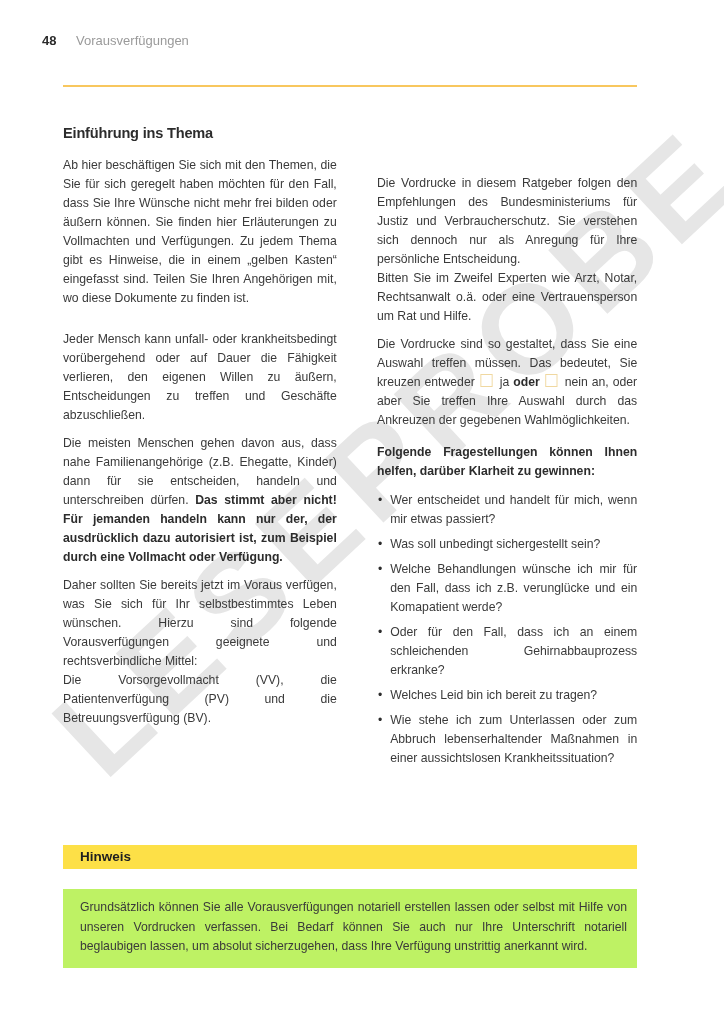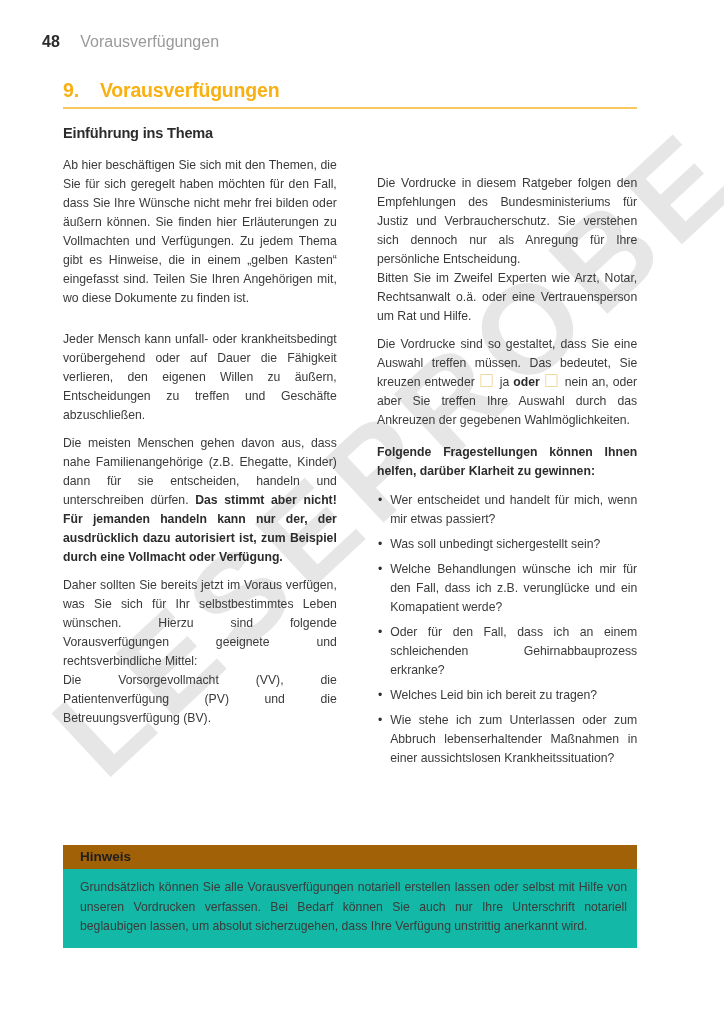--- a/index.html
+++ b/index.html
@@ -22,21 +22,21 @@
     color:#e6e6e6;
     transform:rotate(-43deg);
     white-space:nowrap;
     z-index:0;
     user-select:none;
   }
   .content{position:relative;z-index:1;}
   
   .pageheader{
     position:absolute;left:42px;top:33px;
-    font-size:16px;
+    font-size:13px;
   }
   .pagenum{font-weight:bold;color:#2c2c2c;margin-right:16px;}
   .pagetitle{color:#9a9a9a;}
   
   .chapter{position:absolute;left:63px;top:79px;width:574px;}
   .chapter-title{
     margin:0;
     color:#f9b013;
     font-size:19.5px;
     font-weight:bold;
@@ -85,47 +85,45 @@
     margin-bottom:6px;
   }
   ul.qlist li::before{
     content:"\2022";
     position:absolute;left:1px;top:0;
     color:#2c2c2c;
   }
   
   .hinweis{position:absolute;left:63px;top:845px;width:574px;}
   .hinweis-head{
-    background:#a16207;
+    background:#fde047;
     height:24px;line-height:24px;
     padding:0 17px;
     font-size:13.5px;font-weight:bold;color:#1f1f1f;
   }
   .hinweis-body{
-    background:#14b8a6;
+    background:#bef264;
     padding:8px 10px 12px 17px;
+    margin-top:20px;
   }
   .hinweis-body p{margin:0;line-height:19.5px;}
 </style>
 </head>
 <body>
 
 <div class="watermark">LESEPROBE</div>
 
 <div class="content">
 
   <div class="pageheader">
     <span class="pagenum">48</span>
     <span class="pagetitle">Vorausverfügungen</span>
   </div>
 
   <div class="chapter">
-    <h1 class="chapter-title">
-      <span class="ch-num">9.</span><span>Vorausverfügungen</span>
-    </h1>
     <div class="rule"></div>
   </div>
 
   <div class="columns">
 
     <div class="col-left">
       <div class="colinner">
         <h2 class="subhead">Einführung ins Thema</h2>
         <p>Ab hier beschäftigen Sie sich mit den Themen, die Sie für sich geregelt haben möchten für den Fall, dass Sie Ihre Wünsche nicht mehr frei bilden oder äußern können. Sie finden hier Erläuterungen zu Vollmachten und Verfügungen. Zu jedem Thema gibt es Hinweise, die in einem „gelben Kasten“ eingefasst sind. Teilen Sie Ihren Angehörigen mit, wo diese Dokumente zu finden ist.</p>
         <p class="gap-top">Jeder Mensch kann unfall- oder krankheitsbedingt vorübergehend oder auf Dauer die Fähigkeit verlieren, den eigenen Willen zu äußern, Entscheidungen zu treffen und Geschäfte abzuschließen.</p>

